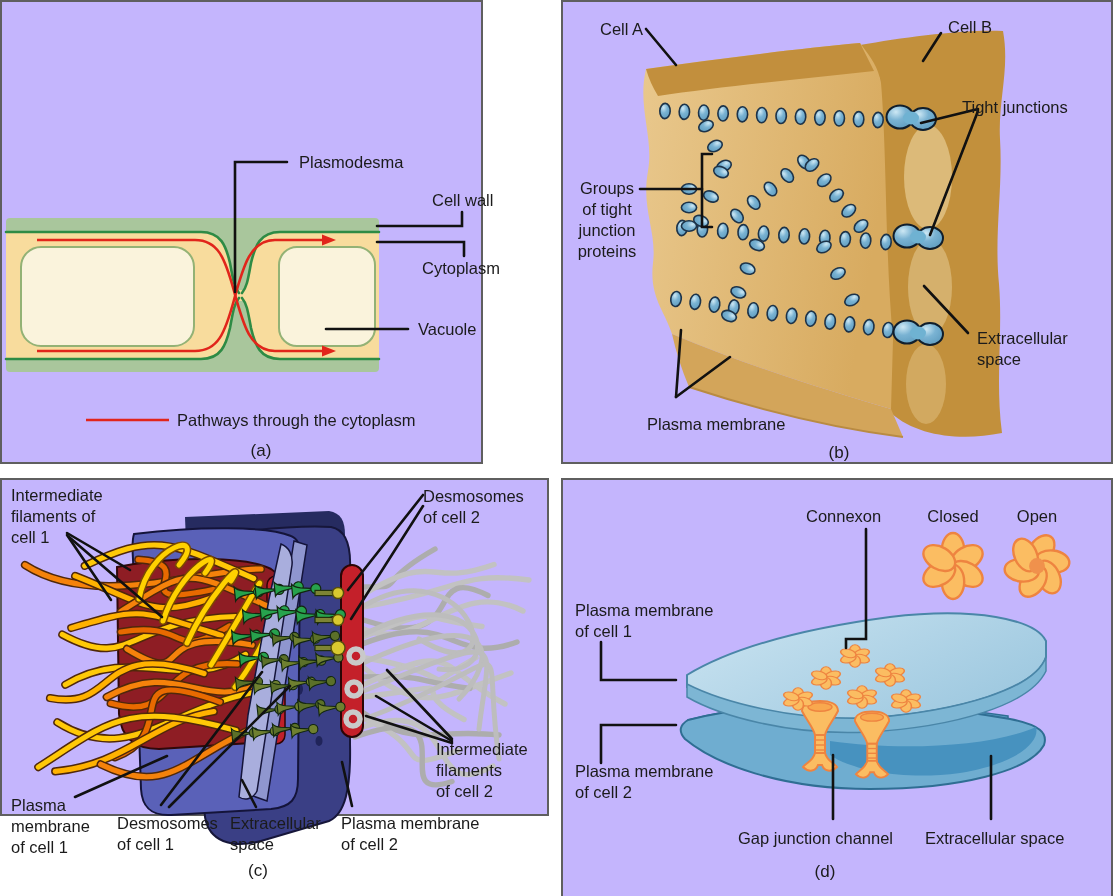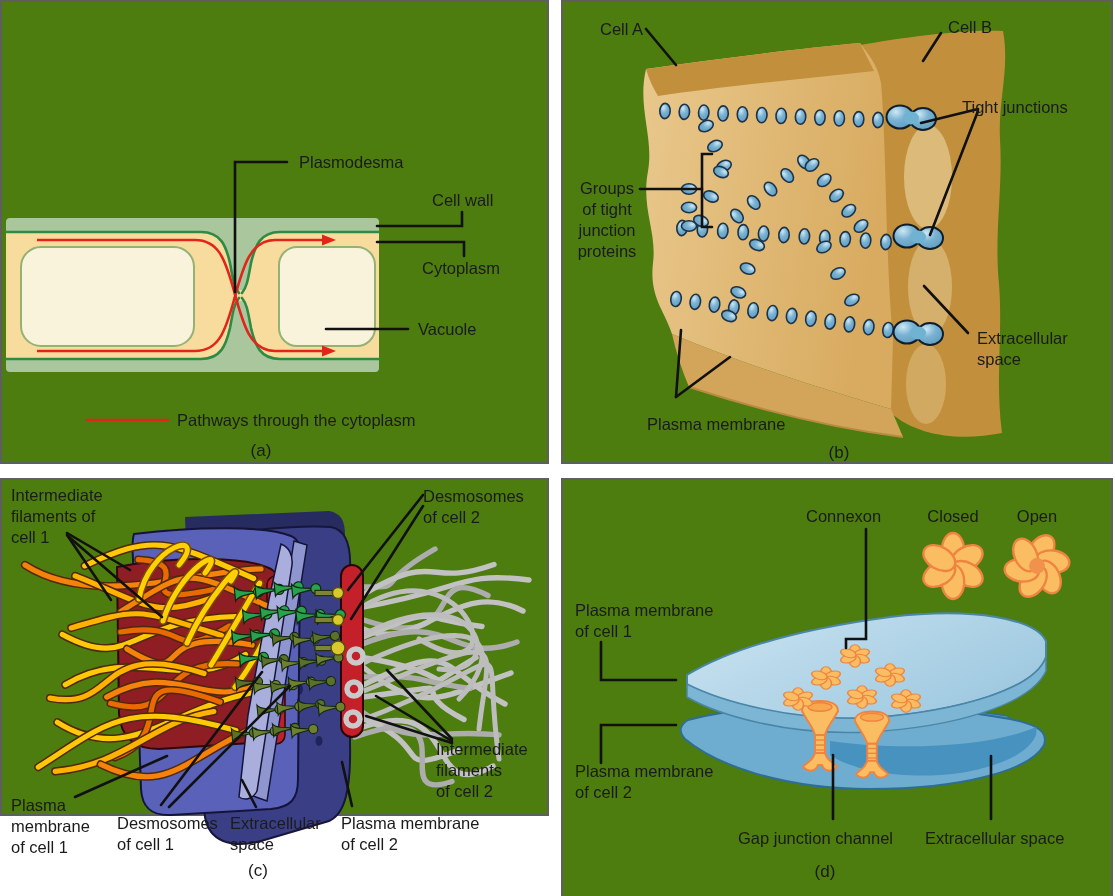--- a/index.html
+++ b/index.html
@@ -1,19 +1,19 @@
 <!DOCTYPE html>
 <html><head>
 <meta charset="utf-8">
 <style>
   html,body{margin:0;padding:0;background:#fff;}
   #stage{position:relative;width:1115px;height:896px;background:#fff;overflow:hidden;
          font-family:"Liberation Sans", sans-serif;}
-  .panel{position:absolute;border:2px solid #5f5f5f;background:#4d7c0f;box-sizing:border-box;}
-  #panel-a{left:0;top:0;width:549px;height:464px;}
+  .panel{position:absolute;border:2px solid #5f5f5f;background:#c4b5fd;box-sizing:border-box;}
+  #panel-a{left:0;top:0;width:483px;height:464px;}
   #panel-b{left:561px;top:0;width:552px;height:464px;}
   #panel-c{left:0;top:478px;width:549px;height:338px;}
   #panel-d{left:561px;top:478px;width:552px;height:460px;}
   svg{display:block;}
   text{font-family:"Liberation Sans", sans-serif;font-size:16.5px;fill:#1b1b1b;}
   .panel-letter{font-size:17px;}
   .leader{stroke:#111;stroke-width:2.6;fill:none;stroke-linecap:round;}
 </style>
 </head>
 <body>

